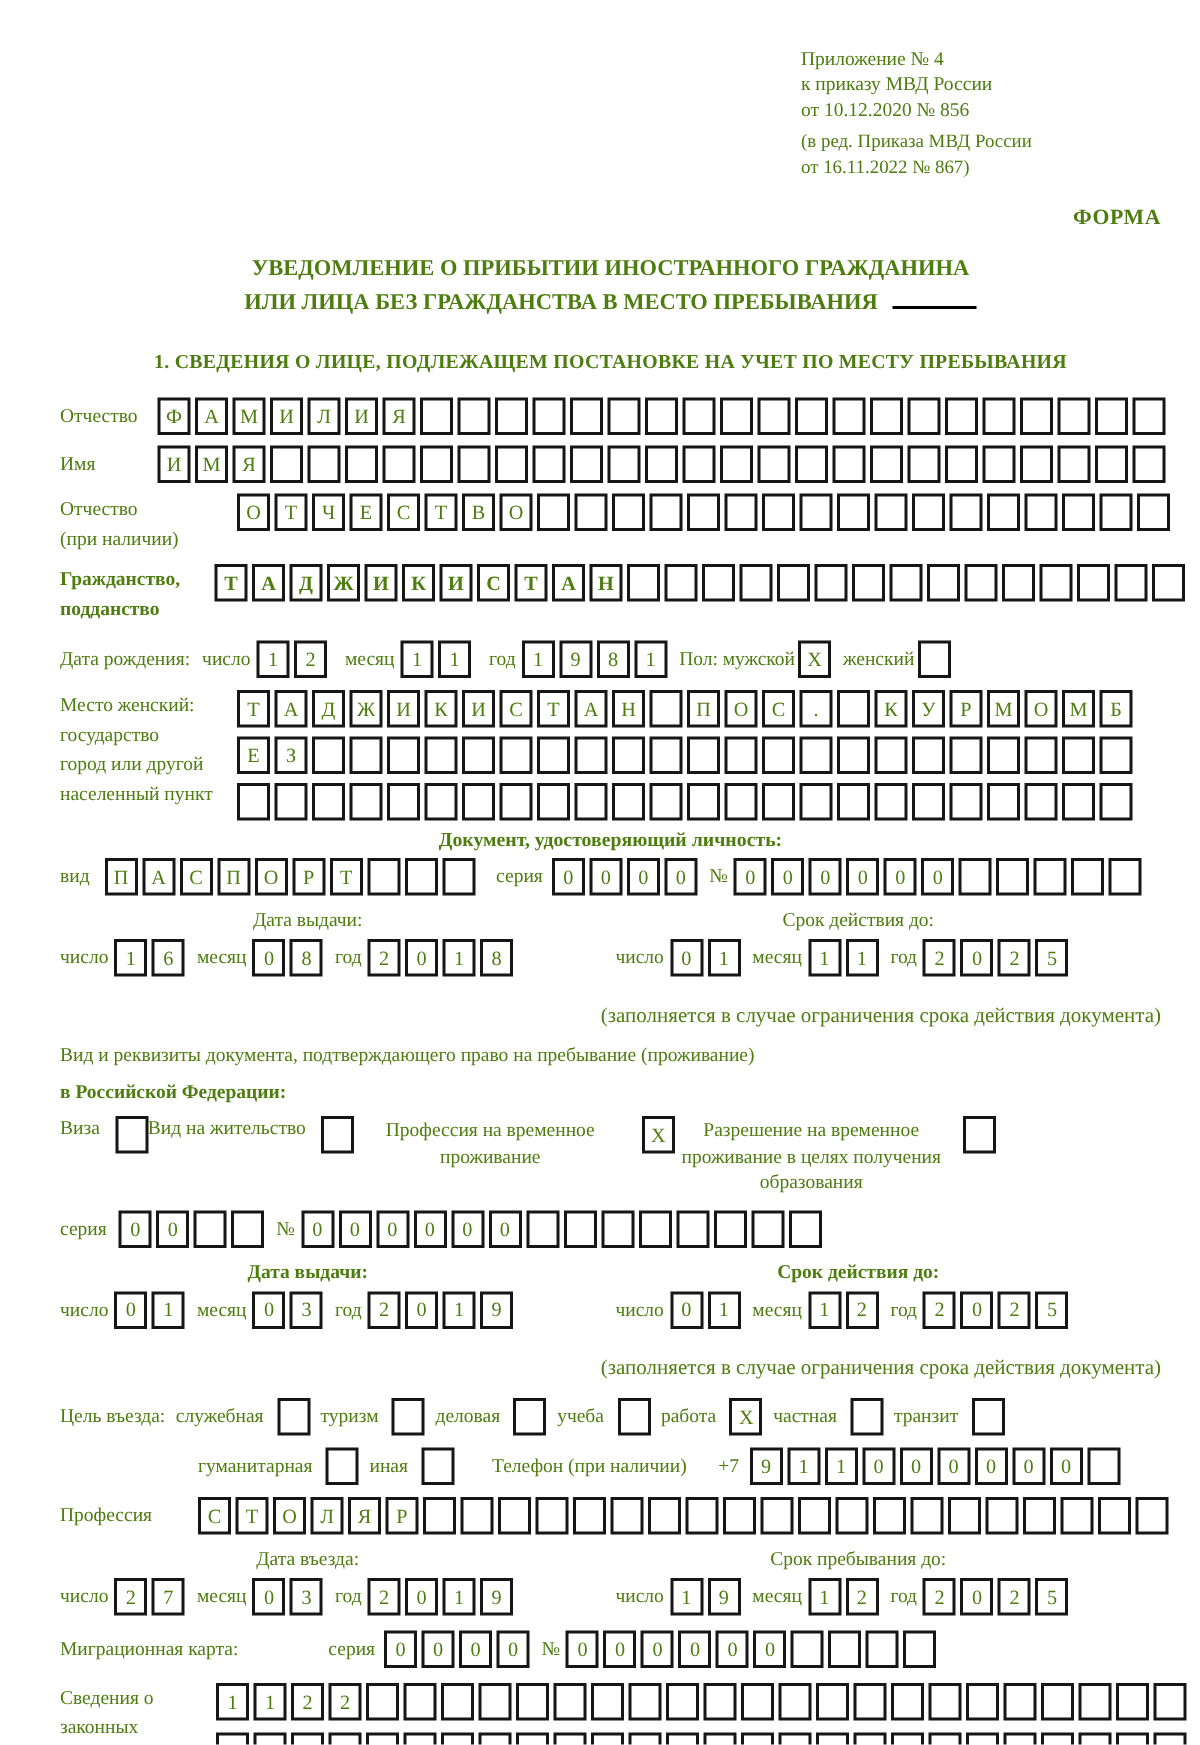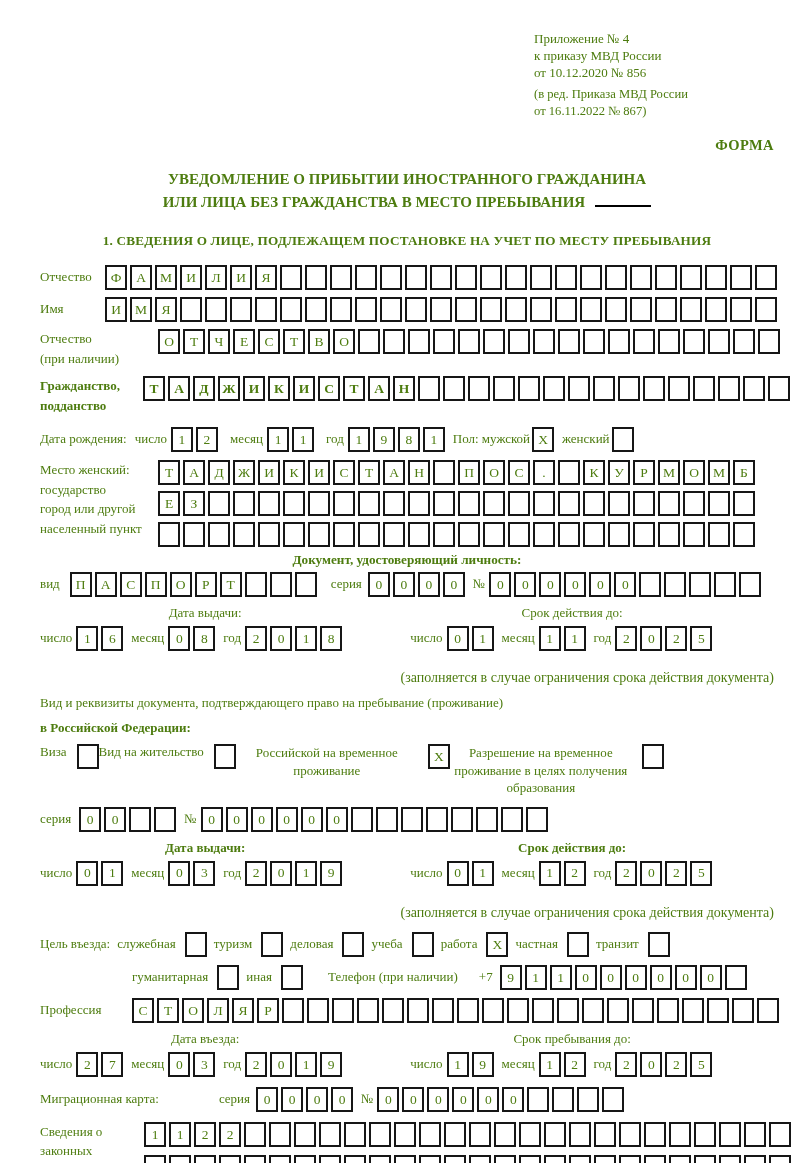--- a/index.html
+++ b/index.html
@@ -407,21 +407,21 @@
   <div class="optrow">
     <span class="opt">
       <span>Виза</span>
       <span class="cell cbox"></span>
     </span>
     <span class="opt">
       <span>Вид на жительство</span>
       <span class="cell cbox"></span>
     </span>
     <span class="opt">
-      <span class="opt-center">Российской на временное проживание</span>
+      <span class="opt-center">Профессия на временное проживание</span>
       <span class="cell cbox">X</span>
     </span>
     <span class="opt">
       <span class="opt-center">Разрешение на временное проживание в целях получения образования</span>
       <span class="cell cbox"></span>
     </span>
   </div>
 
   <div class="frow ai-c mt10">
     <span class="flabel">серия</span>

